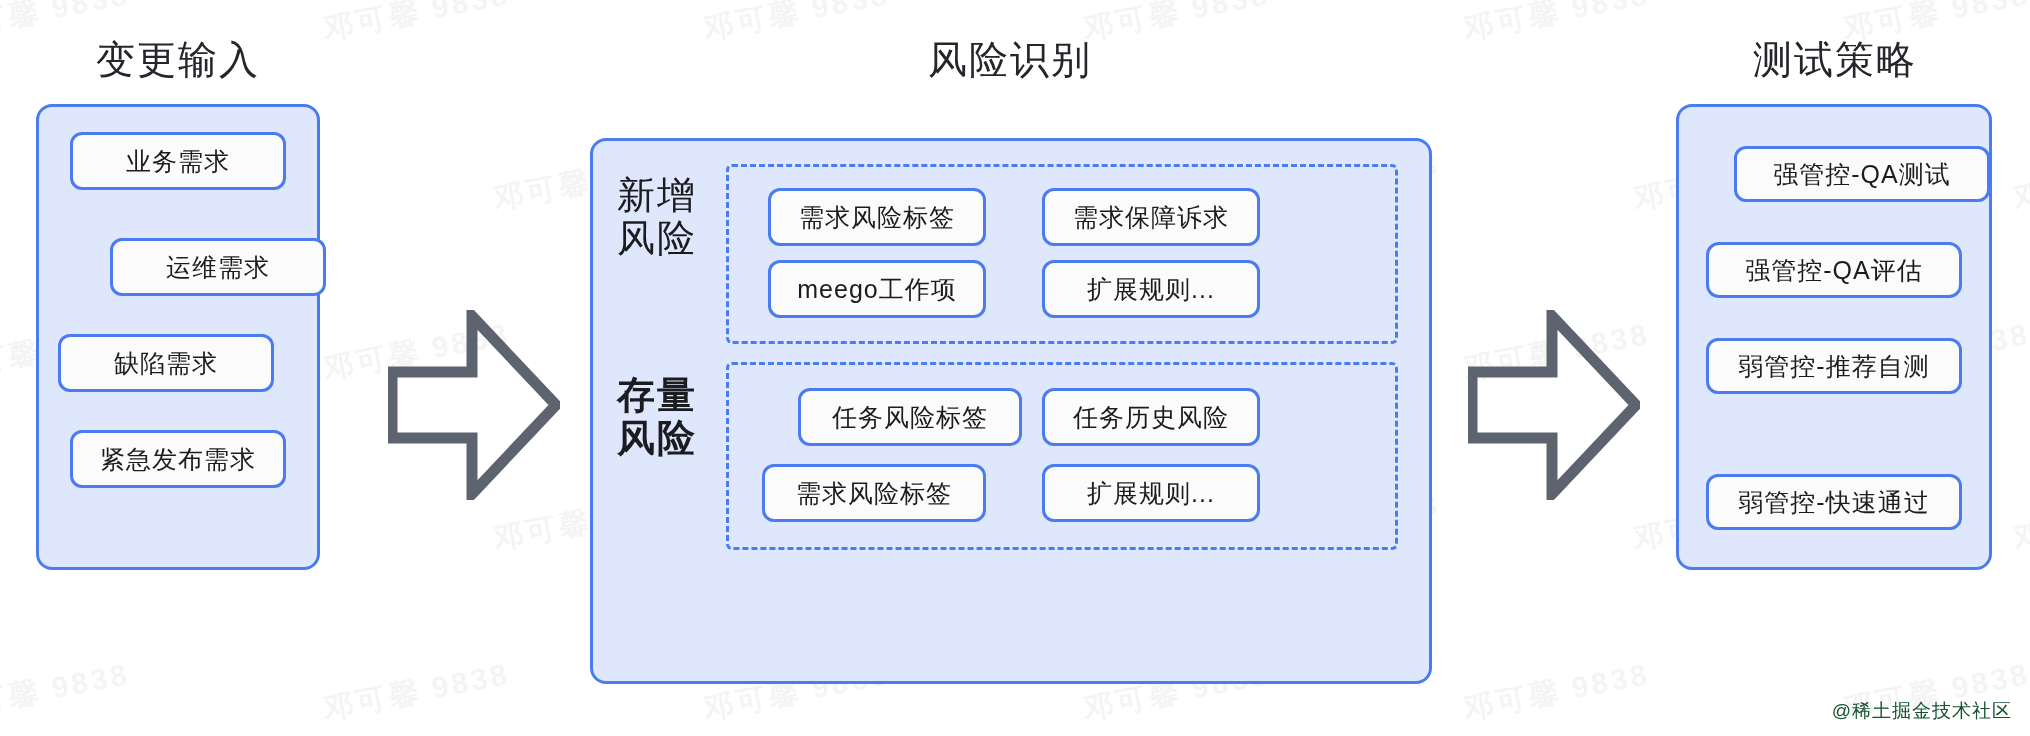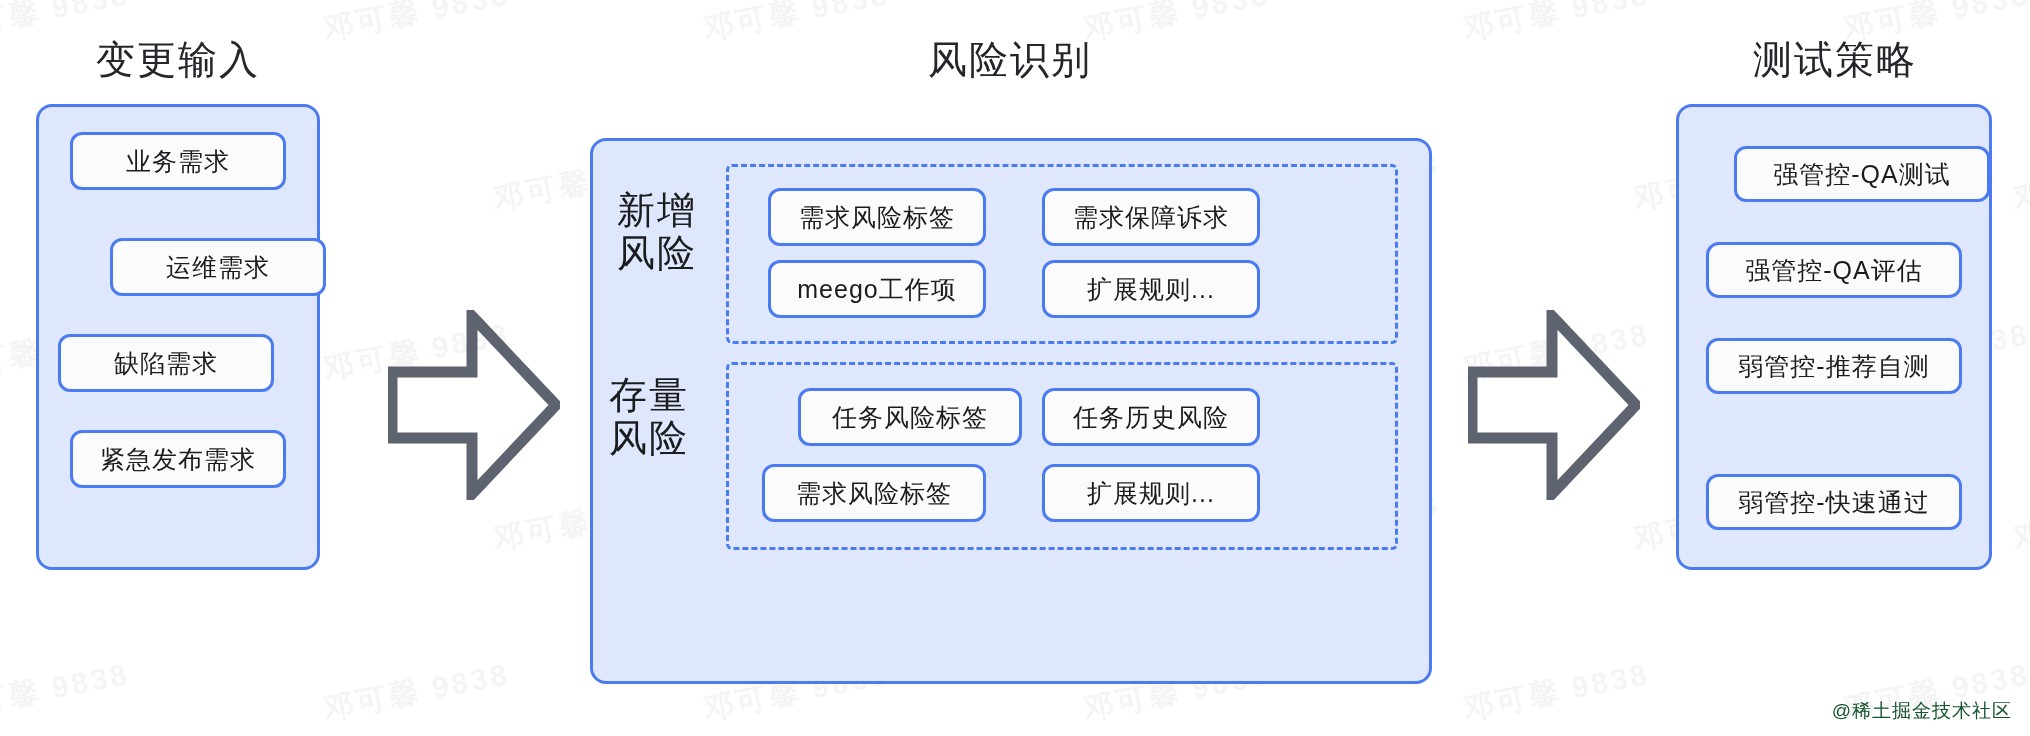--- a/index.html
+++ b/index.html
@@ -168,31 +168,31 @@
       <polygon points="4,62 84,62 84,6 168,95 84,184 84,128 4,128" fill="none" stroke="#5e6370" stroke-width="11" stroke-linejoin="miter"></polygon>
     </svg>
   </div>
 
   <div class="column" style="left:570px; top:40px; width:880px; height:660px;">
     <div class="col-title">风险识别</div>
 
     <div class="panel" style="left:20px; top:98px; width:842px; height:546px;"></div>
 
     <div class="dashed-group" style="left:156px; top:124px; width:672px; height:180px;"></div>
-    <div class="group-label" style="left:28px; top:149px; width:118px;">
+    <div class="group-label" style="left:28px; top:134px; width:118px;">
       <span>新增</span><br>
       <span>风险</span>
     </div>
     <div class="chip" style="left:198px; top:148px; width:218px; height:58px;">需求风险标签</div>
     <div class="chip" style="left:472px; top:148px; width:218px; height:58px;">需求保障诉求</div>
     <div class="chip" style="left:198px; top:220px; width:218px; height:58px;">meego工作项</div>
     <div class="chip" style="left:472px; top:220px; width:218px; height:58px;">扩展规则...</div>
 
     <div class="dashed-group" style="left:156px; top:322px; width:672px; height:188px;"></div>
-    <div class="group-label" style="left:20px; top:334px; width:118px;">
+    <div class="group-label" style="left:28px; top:334px; width:118px;font-weight:bold;">
       <span>存量</span><br>
       <span>风险</span>
     </div>
     <div class="chip" style="left:192px; top:348px; width:224px; height:58px;margin-left:36px;">任务风险标签</div>
     <div class="chip" style="left:472px; top:348px; width:218px; height:58px;">任务历史风险</div>
     <div class="chip" style="left:192px; top:424px; width:224px; height:58px;">需求风险标签</div>
     <div class="chip" style="left:472px; top:424px; width:218px; height:58px;">扩展规则...</div>
   </div>
 
   <div class="arrow" style="left:1468px; top:310px; width:172px; height:190px;">

